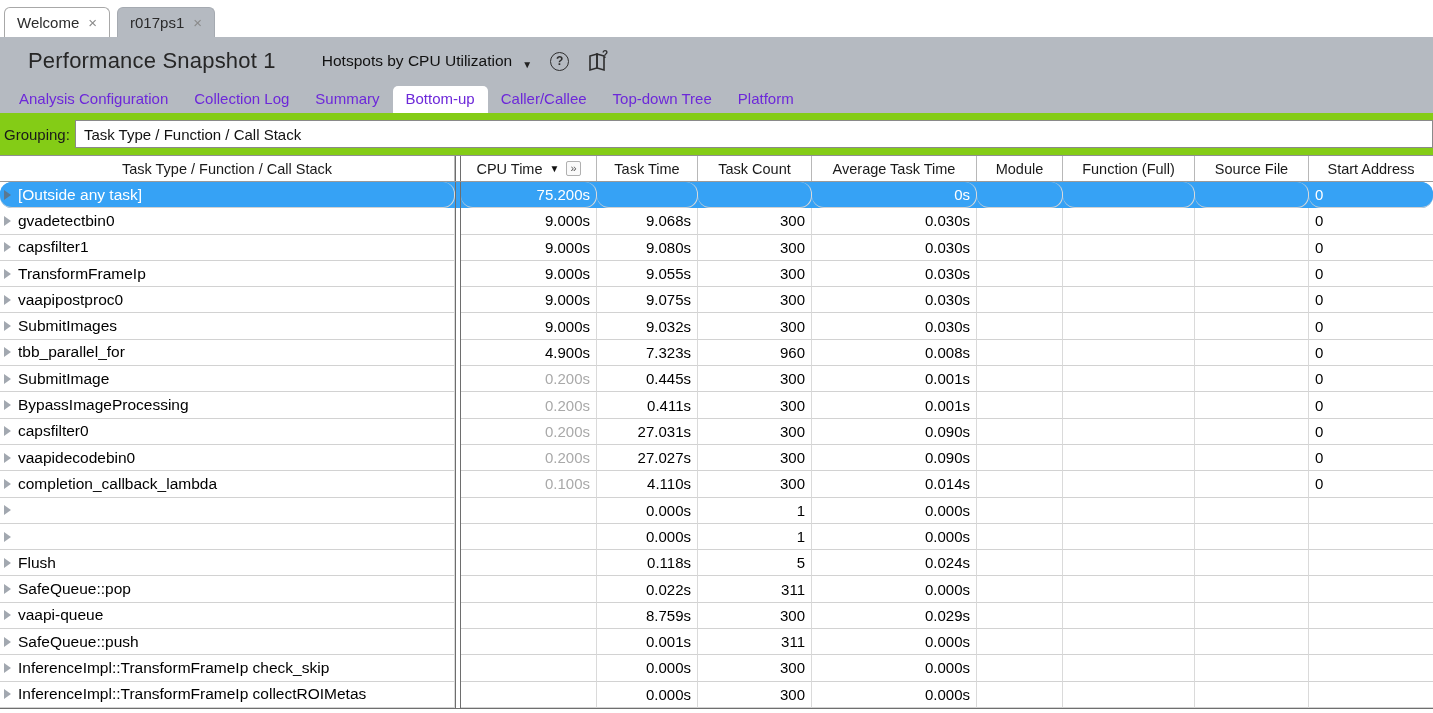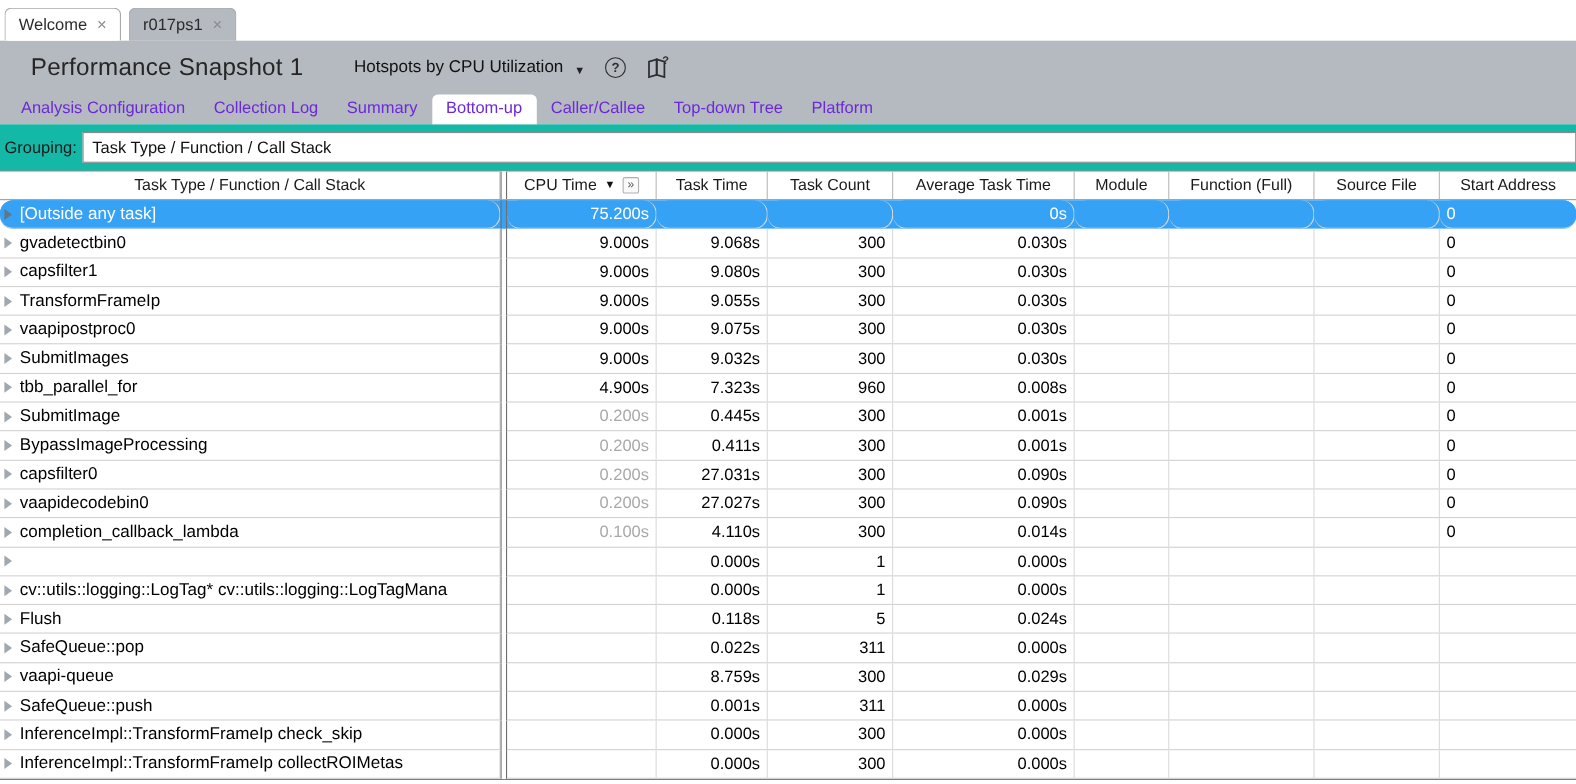--- a/index.html
+++ b/index.html
@@ -30,21 +30,21 @@
     width:19px; height:19px; border:1.6px solid #2e2e2e; border-radius:50%;
     display:flex; align-items:center; justify-content:center;
     font-size:12px; font-weight:bold; color:#2e2e2e;
   }
   .nav-row { height:28px; display:flex; align-items:flex-end; padding-left:6px; }
   .nav-item { padding:4px 13px 6px 13px; font-size:15px; color:#6d28d9; cursor:default; white-space:nowrap; }
   .nav-item.active { background:#fff; border-radius:5px 5px 0 0; }
 
   
   .grouping-row {
-    height:43px; background:#14b8a6; display:flex; align-items:center;
+    height:43px; background:#84cc16; display:flex; align-items:center;
     padding-left:4px; border-bottom:1px solid #8f8f8f;
   }
   .grouping-label { font-size:15px; color:#1a1a1a; margin-right:5px; white-space:nowrap; }
   .grouping-box {
     flex:1; height:28px; border:1px solid #8a8a8a; display:flex; align-items:center;
     padding-left:8px; font-size:15px; color:#111; background:#fff;
   }
 
   
   .grid-row { display:grid; grid-template-columns:455px 6px 136px 101px 114px 165px 86px 132px 114px 1fr; }
@@ -341,21 +341,20 @@
     <div class="cell num">1</div>
     <div class="cell num">0.000s</div>
     <div class="cell"></div>
     <div class="cell"></div>
     <div class="cell"></div>
     <div class="cell left" style="border-right:none;"></div>
   </div>
       <div class="grid-row row">
     <div class="cell name-cell">
       <span class="expander"></span>
-      <span>cv::utils::logging::LogTag* cv::utils::logging::LogTagMana</span>
     </div>
     <div class="cell-splitter"></div>
     <div class="cell num"></div>
     <div class="cell num">0.000s</div>
     <div class="cell num">1</div>
     <div class="cell num">0.000s</div>
     <div class="cell"></div>
     <div class="cell"></div>
     <div class="cell"></div>
     <div class="cell left" style="border-right:none;"></div>

